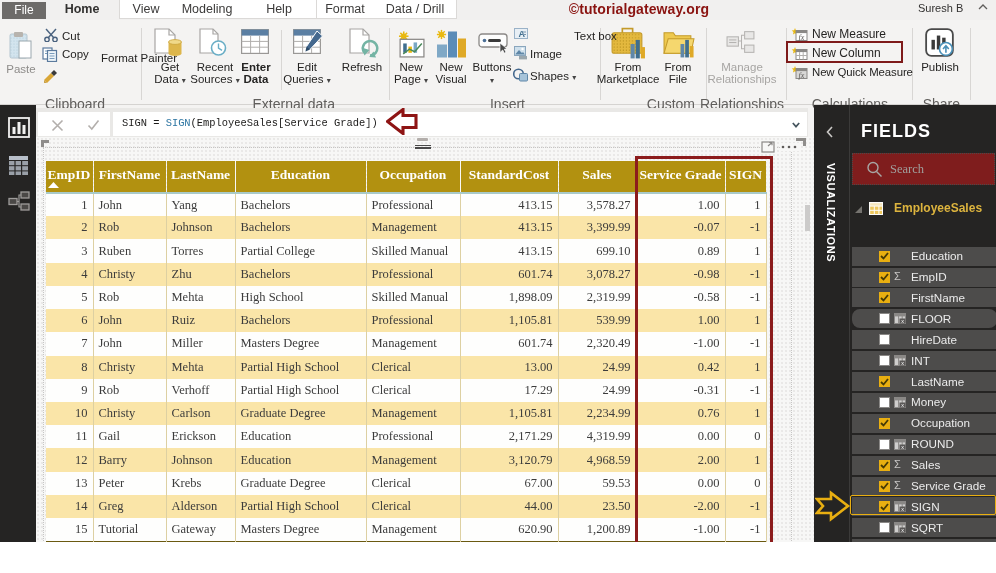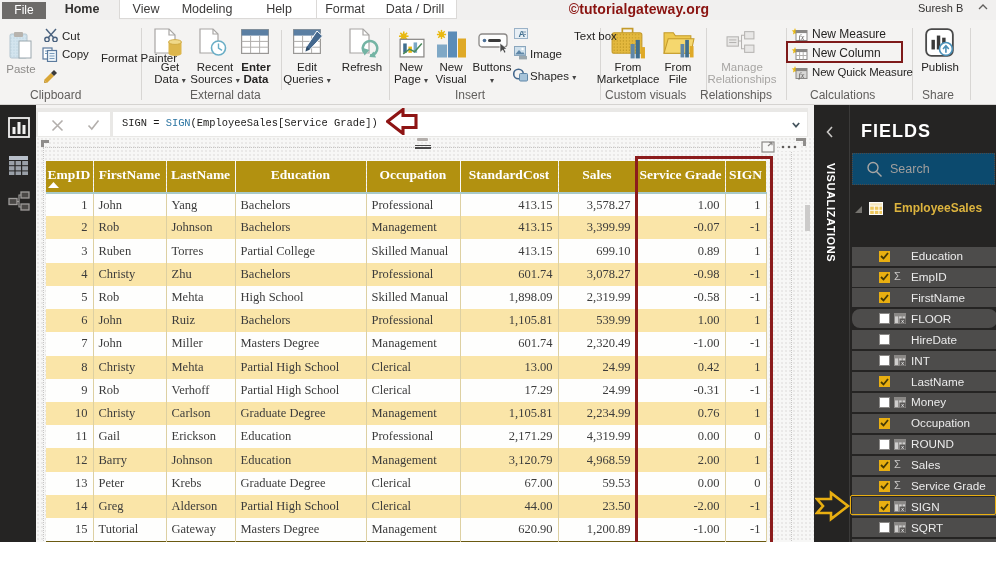--- a/index.html
+++ b/index.html
@@ -12,21 +12,21 @@
 #filetab { position:absolute; left:2px; top:2px; width:44px; height:17px; background:#6d6b69; color:#fff; font-size:12px; text-align:center; line-height:17px; }
 #hometab { position:absolute; left:47px; top:0px; width:70px; height:20px; color:#323130; font-weight:bold; font-size:12.5px; text-align:center; line-height:19px; }
 .tab { position:absolute; top:0; height:19px; color:#3b3a39; font-size:12.5px; line-height:19px; text-align:center; }
 #tgw { position:absolute; left:564px; top:1px; width:150px; text-align:center; color:#8a1310; font-weight:bold; font-size:14px; line-height:17px; letter-spacing:0.1px; }
 #user { position:absolute; left:918px; top:1px; width:60px; color:#323130; font-size:11px; line-height:14px; white-space:nowrap; }
 #chev-top { position:absolute; left:977px; top:0px; color:#605e5c; font-size:10px; line-height:15px; }
 
 
 #ribbon { position:absolute; left:0; top:20px; width:996px; height:85px; background:#f4f3f2; border-bottom:1px solid #d5d3d1; }
 .vsep { position:absolute; top:8px; height:72px; width:1px; background:#d8d6d4; }
-.glabel { position:absolute; top:68px; height:14px; font-size:12px; color:#605e5c; text-align:left; }
+.glabel { position:absolute; top:76px; height:14px; font-size:14px; color:#605e5c; text-align:right; }
 .blabel { position:absolute; font-size:11.5px; color:#252423; text-align:center; line-height:12px; }
 .blabel2 { position:absolute; font-size:11.5px; color:#252423; line-height:12px; }
 .dd { font-size:8px; color:#444; }
 
 
 #sidebar { position:absolute; left:0; top:105px; width:36px; height:468px; background:#252423; }
 #fxbar { position:absolute; left:36px; top:108px; width:772px; height:28.5px; background:#e9e8e6; }
 #fxtext { position:absolute; left:86px; top:8.5px; font-family:"Liberation Mono", monospace; font-size:10.4px; letter-spacing:0px; color:#1b1a19; white-space:pre; }
 #canvas { position:absolute; left:36px; top:136.5px; width:778px; height:436.5px; background:#f7f7f6; background-image:radial-gradient(circle, #e9e8e7 0.7px, transparent 0.8px); background-size:4px 4px; }
 
@@ -566,21 +566,21 @@
   <div style="position:absolute;left:635px;top:156px;width:138px;height:411px;border:3px solid #8c1c1c;"></div>
 
   <div id="visstrip">
     <svg style="position:absolute;left:12px;top:21px;" width="7" height="12" viewBox="0 0 7 12">
         <polyline points="6,1 1.5,6 6,11" fill="none" stroke="#cac8c6" stroke-width="1.6"></polyline>
       </svg>
     <div id="vistext">VISUALIZATIONS</div>
   </div>
   <div id="fields">
     <div style="position:absolute;left:11px;top:16px;color:#fff;font-size:18px;font-weight:bold;letter-spacing:1px;">FIELDS</div>
-    <div id="searchbox" style="position:absolute;left:2px;top:47.5px;width:143px;height:32px;background:#0c4a6e;border:1px dotted #4c4a48;">
+    <div id="searchbox" style="position:absolute;left:2px;top:47.5px;width:143px;height:32px;background:#7f1d1d;border:1px dotted #4c4a48;font-family:Liberation Serif, serif;">
       <svg width="17" height="17" style="position:absolute;left:13px;top:7px;" viewBox="0 0 17 17">
           <circle cx="7" cy="6.5" r="5" fill="none" stroke="#a8a6a4" stroke-width="1.4"></circle>
           <line x1="10.5" y1="10.5" x2="15.5" y2="15.5" stroke="#a8a6a4" stroke-width="1.4"></line>
         </svg>
       <div style="position:absolute;left:37px;top:8px;color:#a19f9d;font-size:12.5px;">Search</div>
     </div>
     <div style="position:absolute;left:0;top:93px;width:147px;height:21px;">
       <svg width="7" height="7" style="position:absolute;left:5px;top:8px;" viewBox="0 0 7 7">
           <polygon points="7,0 7,7 0,7" fill="#75736f"></polygon>
         </svg>

